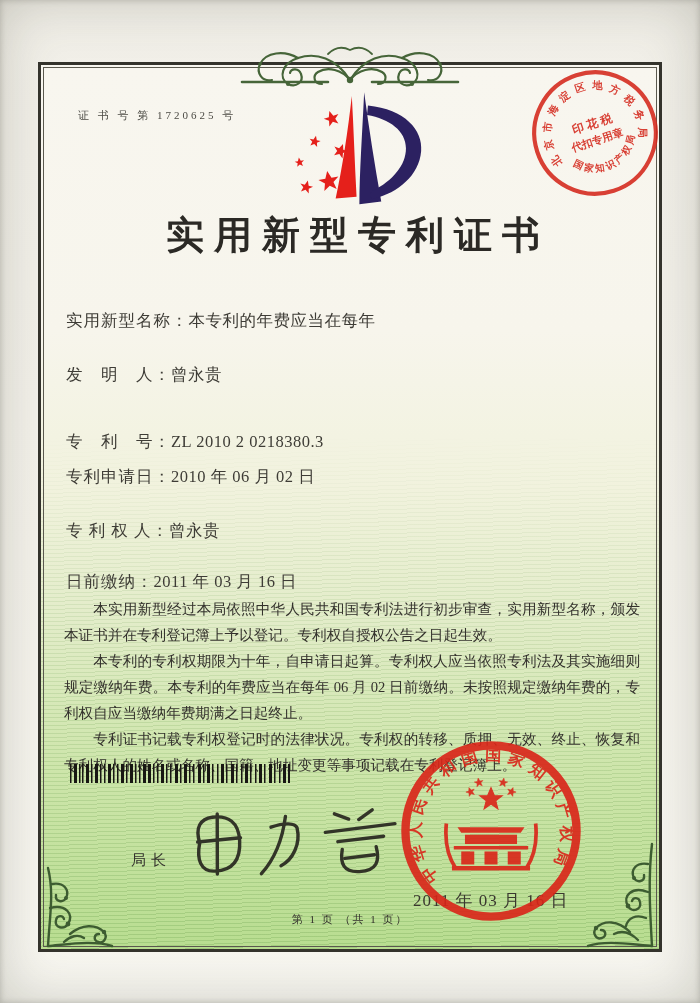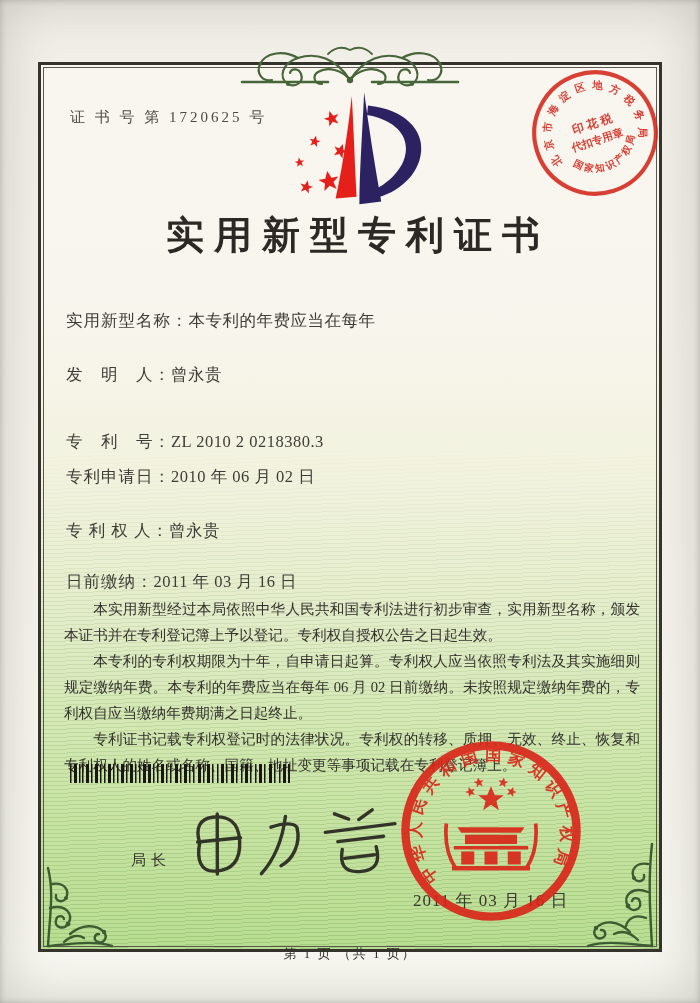--- a/index.html
+++ b/index.html
@@ -26,42 +26,42 @@
   .waves {
     position:absolute; inset:0;
     background:repeating-linear-gradient(178deg, rgba(80,140,55,.22) 0 1px, rgba(255,255,255,0) 1px 4px);
     -webkit-mask-image:linear-gradient(180deg, transparent 0 42%, rgba(0,0,0,.55) 62%, #000 100%);
     mask-image:linear-gradient(180deg, transparent 0 42%, rgba(0,0,0,.55) 62%, #000 100%);
     pointer-events:none;
   }
   .ornament { position:absolute; pointer-events:none; }
   
   .cert-no {
-    position:absolute; left:70px; top:108px; font-size:15px; letter-spacing:3px;
+    position:absolute; left:78px; top:108px; font-size:11px; letter-spacing:3px;
     color:#4b4a44;
   }
   .logo { position:absolute; left:272px; top:90px; }
   .tax-stamp { position:absolute; left:526px; top:64px; transform:rotate(-18deg); opacity:.88; }
   .title {
     position:absolute; left:0; top:210px; width:100%; text-align:center;
     font-size:38px; font-weight:bold; letter-spacing:10px; color:#2b2925;margin-left:8px;
   }
   .field { position:absolute; left:66px; font-size:16.5px; color:#3e3c36; letter-spacing:.5px; white-space:nowrap; }
   .field .lab { letter-spacing:1px; }
   .paras {
     position:absolute; left:64px; top:597px; width:576px;
     font-size:14.6px; line-height:1.78; color:#33312c; text-align:justify;
   }
   .paras p { text-indent:2em; }
   .barcode { position:absolute; left:70px; top:764px; }
   .sig-role { position:absolute; left:131px; top:851px; font-size:15px; letter-spacing:5px; color:#33312c; font-family:"Liberation Sans","DejaVu Sans",sans-serif; }
   .sig-name { position:absolute; left:186px; top:804px; transform:rotate(-3deg); }
   .issue-date { position:absolute; left:413px; top:889px; font-size:17px; color:#3a382f; letter-spacing:1px; z-index:2; }
   .big-seal { position:absolute; left:398px; top:738px; opacity:.9; z-index:3; }
-  .footer-page { position:absolute; left:0; top:945px; width:100%; text-align:center; font-size:13px; color:#33312c; letter-spacing:2px; }
+  .footer-page { position:absolute; left:0; top:912px; width:100%; text-align:center; font-size:11px; color:#33312c; letter-spacing:2px; }
   svg text { font-family:"Liberation Serif","DejaVu Serif",serif; }
 </style>
 </head>
 <body>
 
 <div class="photo">
   <div class="frame">
     <div class="waves"></div>
     <div class="innerline"></div>
   </div>

